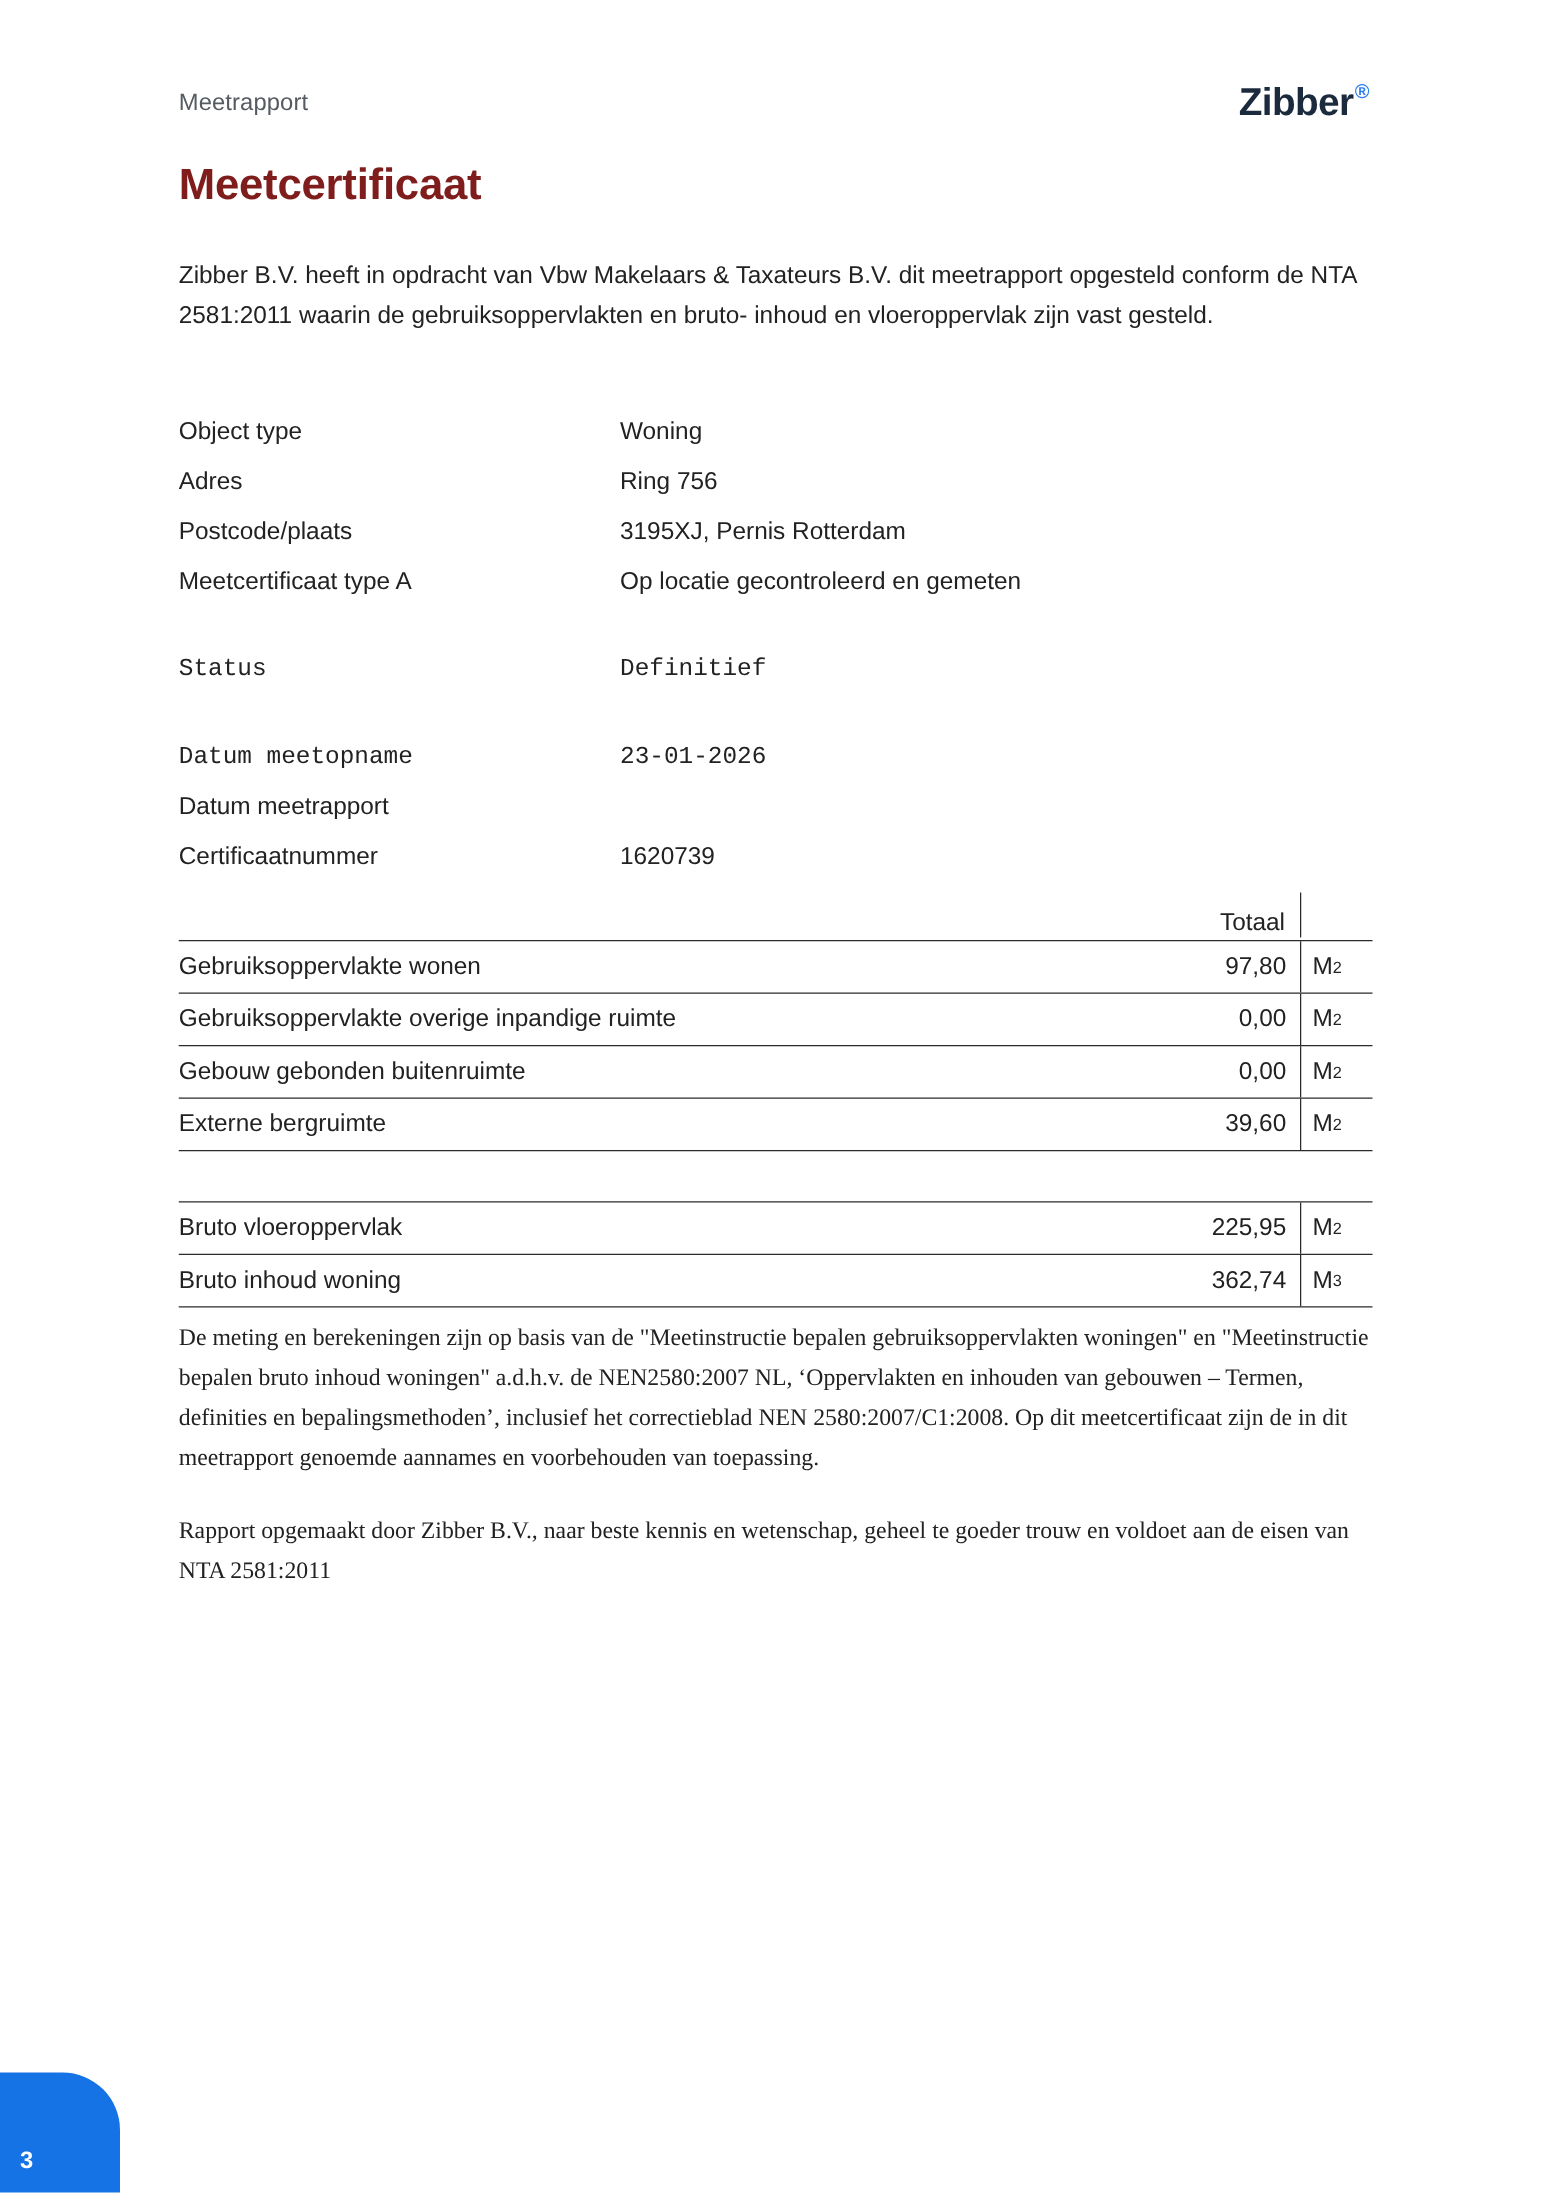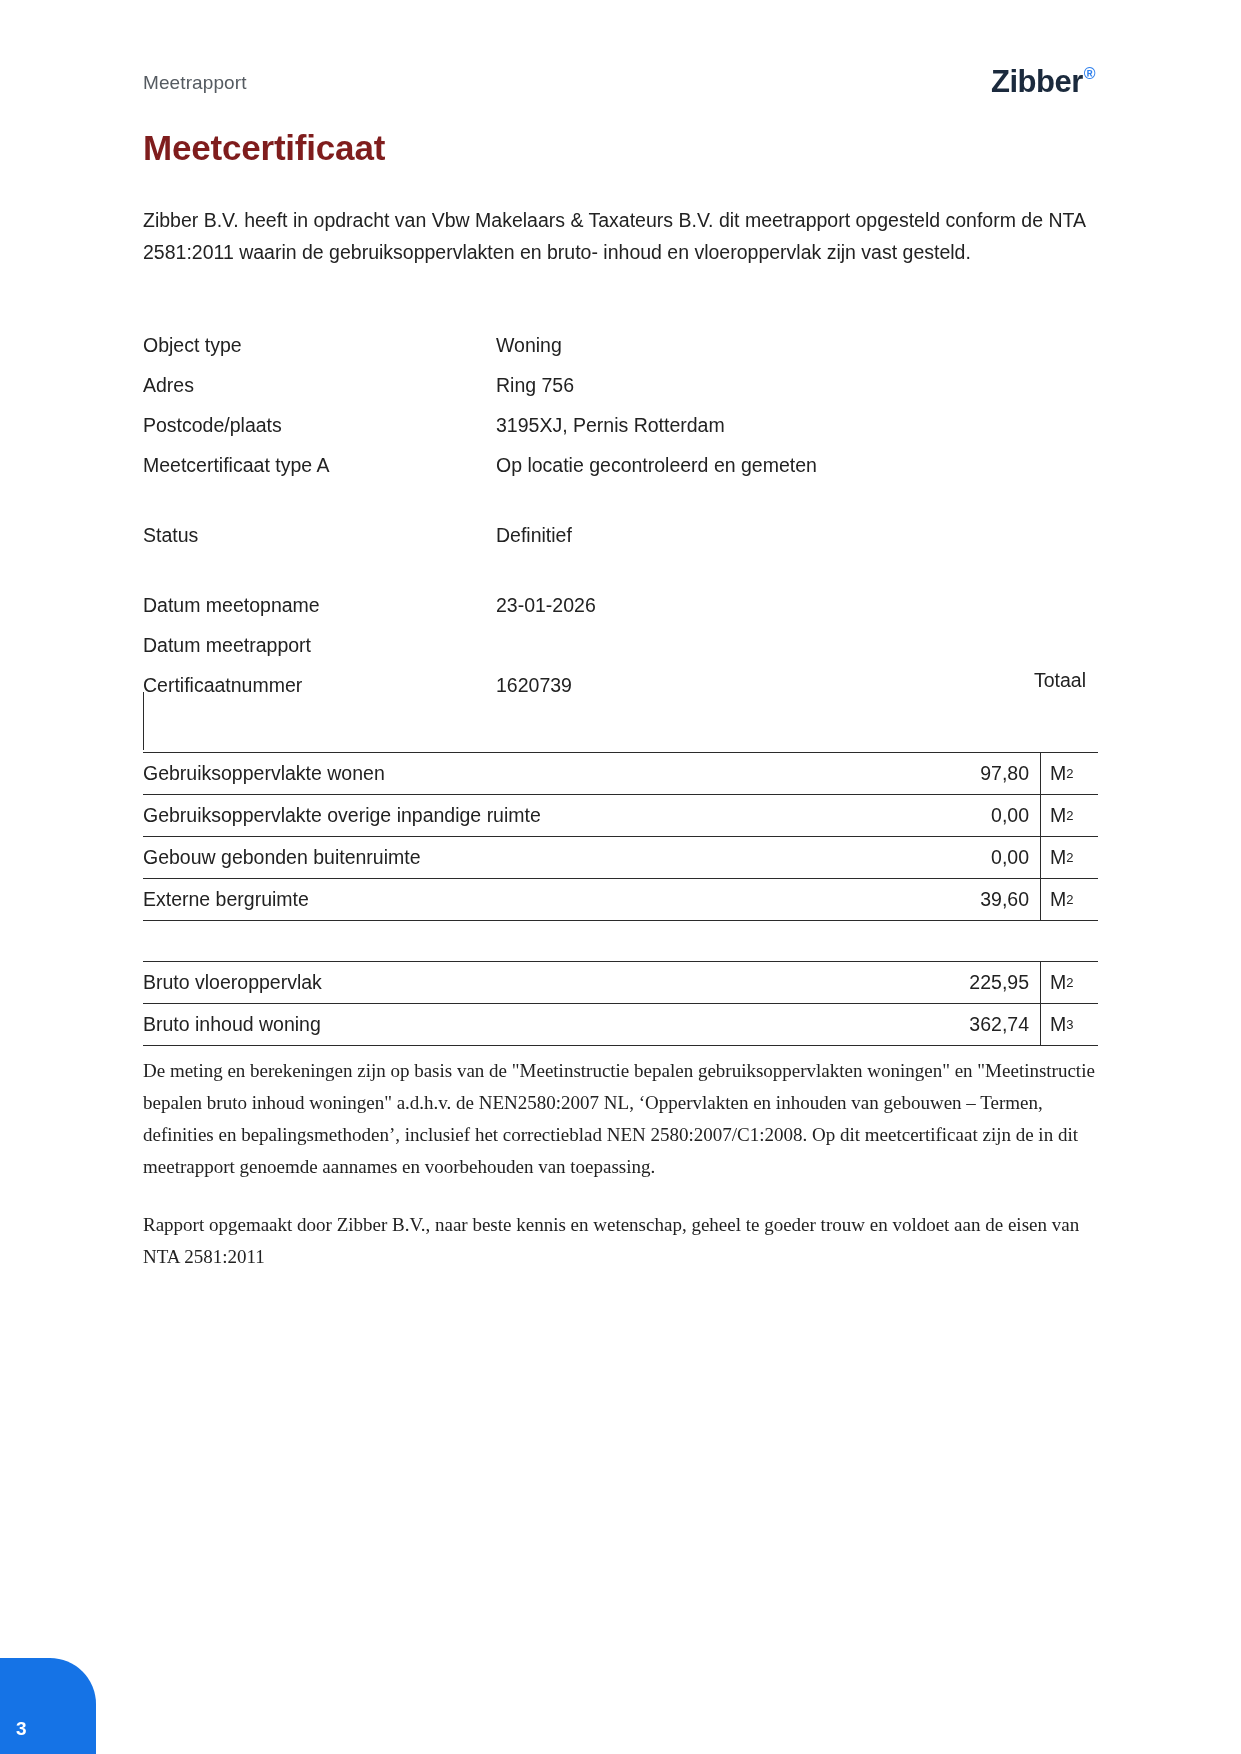--- a/index.html
+++ b/index.html
@@ -82,20 +82,21 @@
     width: 955px;
     font-size: 19.5px;
     line-height: 40px;
     color: #222;
   }
   .meta-row {
     display: flex;
   }
   .meta-row.spaced {
     margin-top: 30px;
+    font-family: Liberation Mono, monospace;
   }
   .meta-label {
     width: 353px;
     flex: 0 0 353px;
   }
   .meta-value {
     flex: 1 1 auto;
   }
   
   .figures {
@@ -105,21 +106,20 @@
     width: 955px;
     font-size: 19.5px;
     color: #222;
   }
   .fig-head {
     display: flex;
     align-items: flex-end;
     justify-content: flex-end;
     height: 36px;
     padding-bottom: 2px;
-    flex-direction: column;
   }
   .fig-head .totaal {
     text-align: right;
     padding-right: 12px;
   }
   .fig-row {
     display: flex;
     align-items: center;
     height: 41px;
     border-top: 1.3px solid #2b2b2b;

